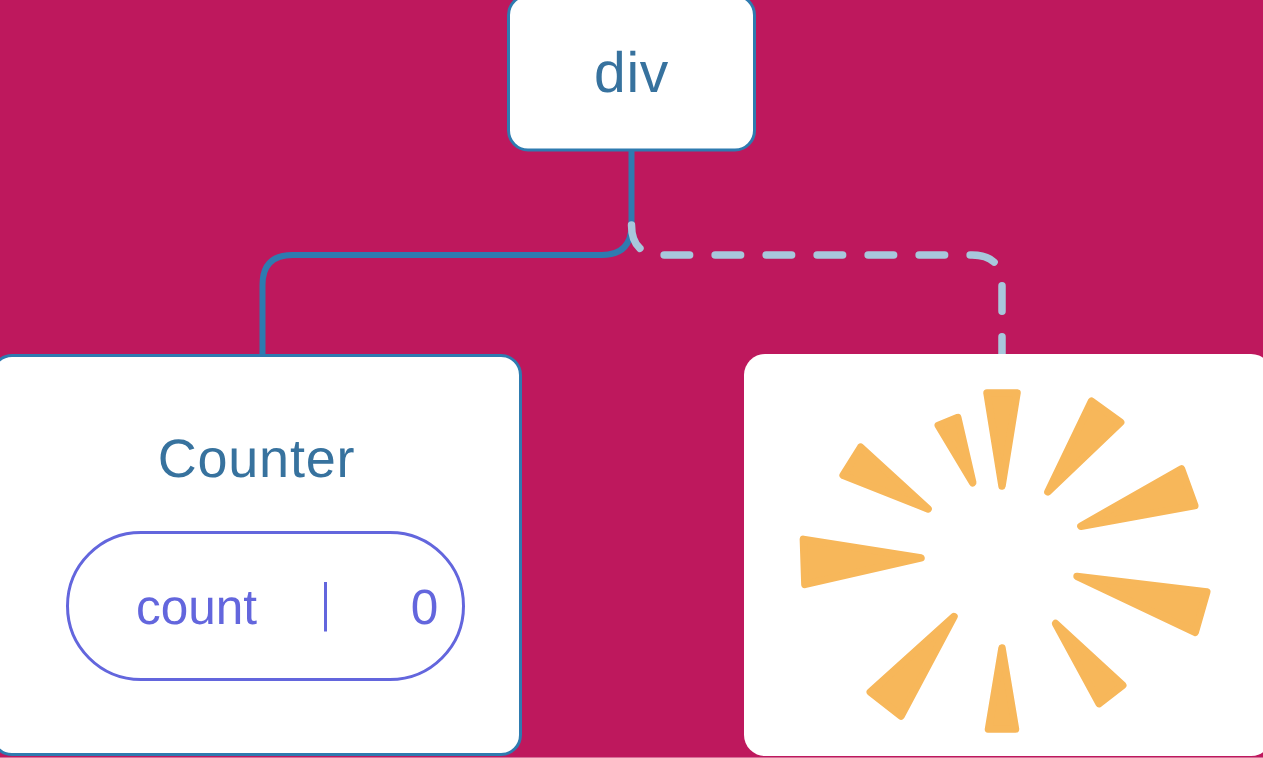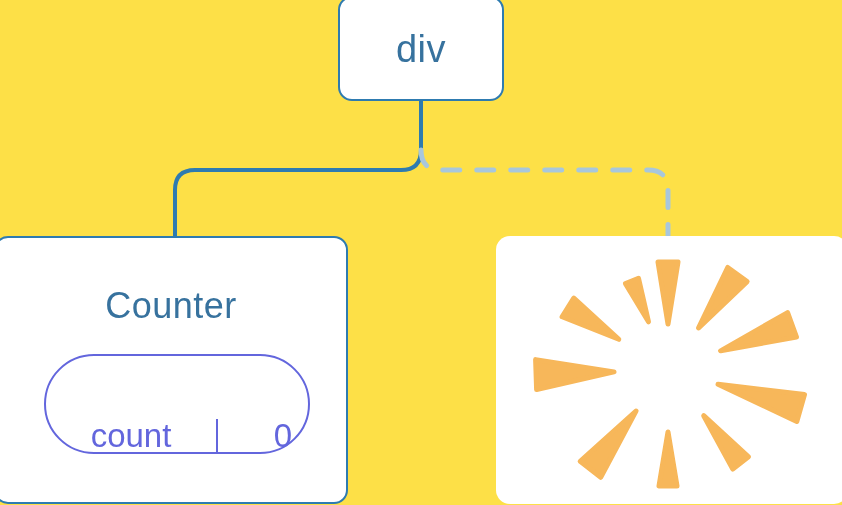--- a/index.html
+++ b/index.html
@@ -9,21 +9,21 @@
   body {
     width: 842px;
     height: 505px;
     overflow: hidden;
     font-family: "Liberation Sans", sans-serif;
   }
   #stage {
     position: relative;
     width: 842px;
     height: 505px;
-    background: #fde047;
+    background: #be185d;
     overflow: hidden;
   }
 
   
   #connectors {
     position: absolute;
     left: 0;
     top: 0;
     width: 842px;
     height: 505px;
@@ -88,21 +88,21 @@
   
   .state-pill {
     position: absolute;
     left: 48px;
     top: 116px;
     width: 266px;
     height: 100px;
     border: 2px solid #6366DD;
     border-radius: 50px;
     display: flex;
-    align-items: flex-end;
+    align-items: center;
     box-sizing: border-box;
     background: #FFFFFF;
     gap: 40px;
   }
   .pill-key {
     flex: 0 0 172px;
     display: flex;
     align-items: center;
     justify-content: center;
     color: #6366DD;

